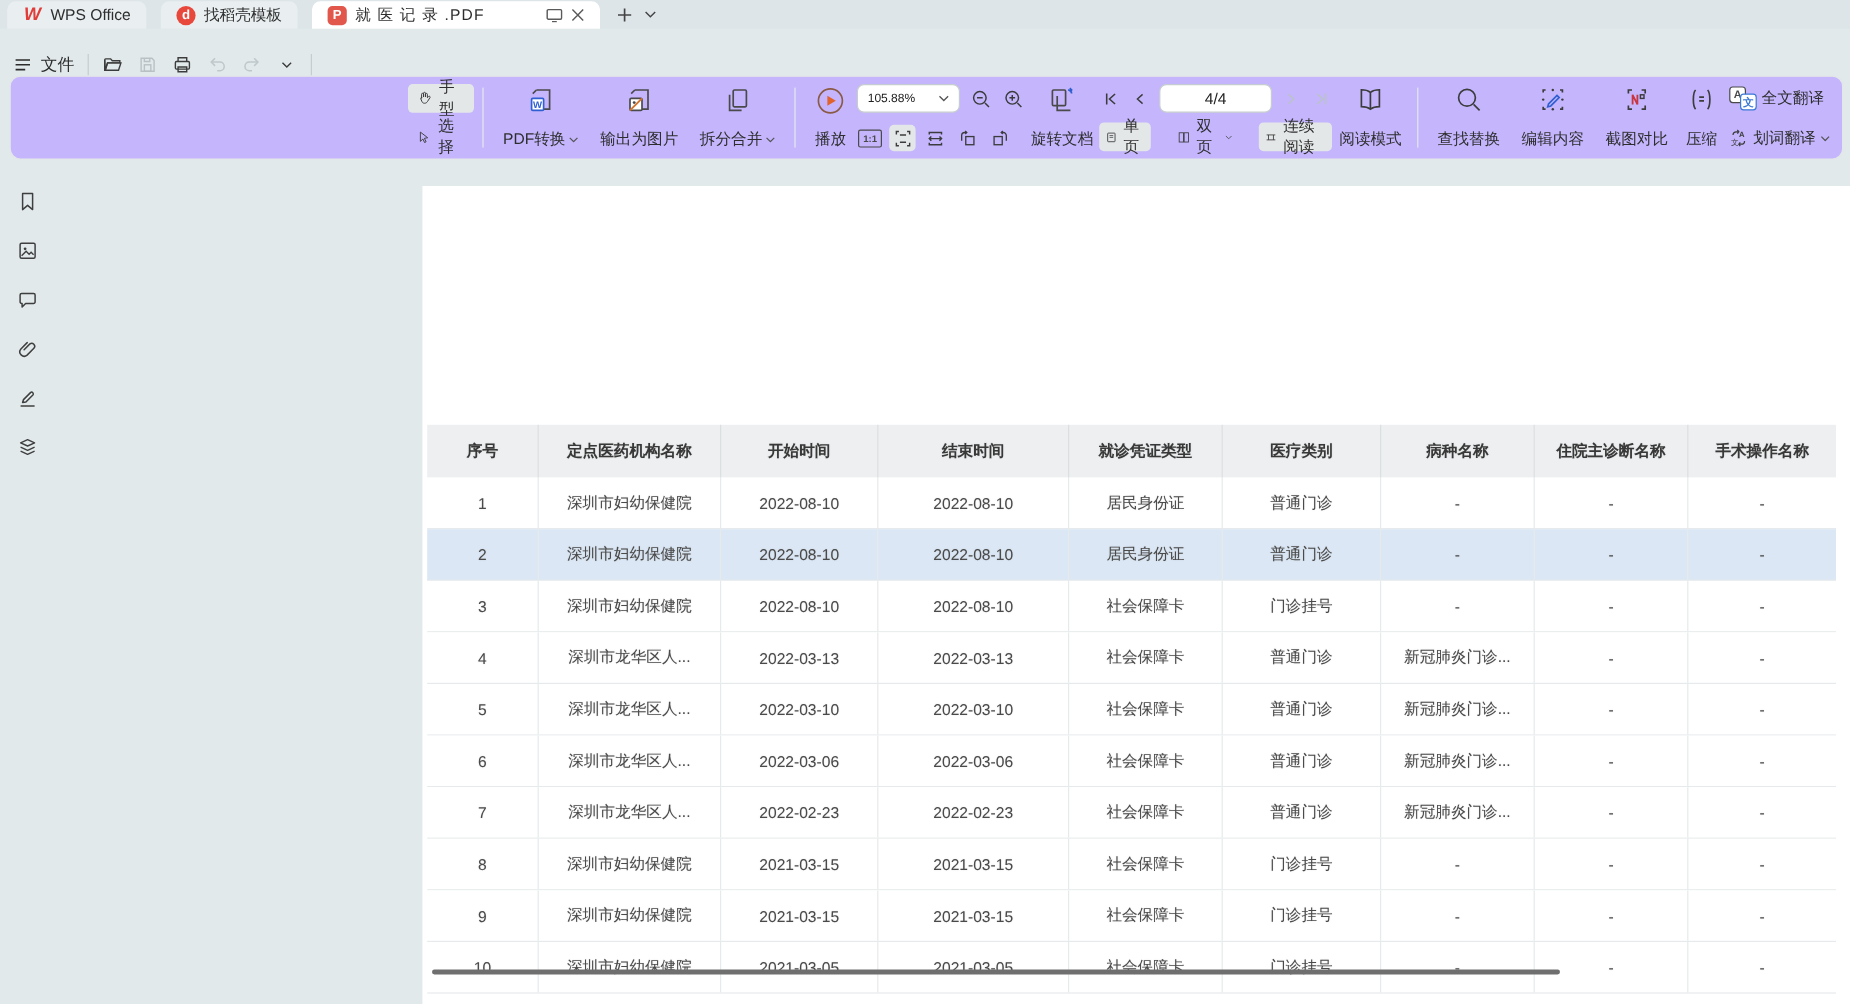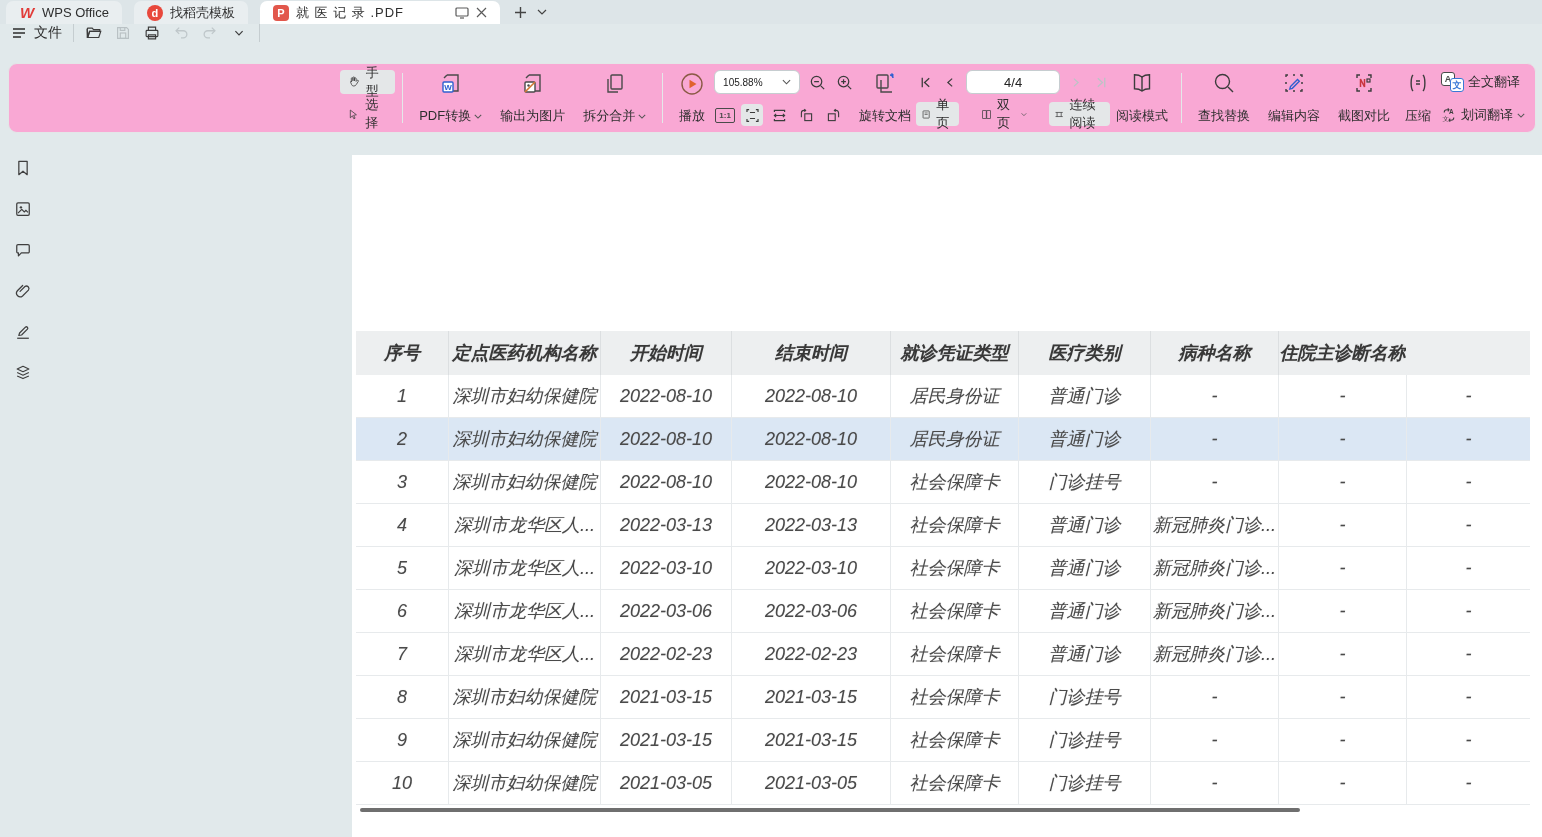--- a/index.html
+++ b/index.html
@@ -15,33 +15,33 @@
   .tab .grow { flex:1; }
   .tab-icon { width:16px; height:16px; border-radius:4px; display:flex; align-items:center; justify-content:center; flex:0 0 auto; }
   .wps-w { color:#e13c39; font-weight:bold; font-size:15px; font-style:italic; }
   .docer { background:#e8483c; color:#fff; font-size:11px; font-weight:bold; border-radius:8px; }
   .pdfic { background:#e2574c; color:#fff; font-size:11px; font-weight:bold; }
   .tab-ctl { color:#5a5a5a; display:flex; align-items:center; }
   .newtab { height:24px; display:flex; align-items:center; gap:10px; margin-left:14px; color:#444; font-size:17px; }
 
   
   .menubar { position:absolute; top:24px; left:0; right:0; height:39px; }
-  .qaccess { position:absolute; left:10px; top:0; height:100%; display:flex; align-items:flex-start; gap:11px; }
+  .qaccess { position:absolute; left:10px; top:0; height:100%; display:flex; align-items:flex-end; gap:11px; }
   .q-ic { width:18px; height:18px; }
   .vsep { width:1px; height:18px; background:#c5cdd0; }
   .filebtn { display:flex; align-items:center; gap:6px; font-size:14px; color:#2c2c2c; }
   .menu-right { position:absolute; left:733px; top:0; height:100%; display:flex; align-items:center; gap:0; }
   .menu-item { font-size:14px; color:#2c2c2c; padding:0 17px; height:100%; display:flex; align-items:center; position:relative; }
   .menu-item.active { color:#c9353f; font-weight:bold; }
   .menu-item.active::after { content:""; position:absolute; left:16px; right:16px; bottom:3px; height:2px; background:#c9353f; }
   .ai-item { display:flex; align-items:center; gap:5px; font-size:14px; padding:0 14px; }
   .m-search { margin-left:6px; }
 
   
-  .ribbon { position:absolute; top:63px; left:8px; width:1528px; height:70px; background:#f9a8d4; border-radius:9px; border:1px solid #e3e7e8; display:flex; align-items:stretch; padding:5px 6px; }
+  .ribbon { position:absolute; top:63px; left:8px; width:1528px; height:70px; background:#c4b5fd; border-radius:9px; border:1px solid #e3e7e8; display:flex; align-items:stretch; padding:5px 6px; }
   .rb-spacer { width:358px; }
   .rb-sep { width:1px; background:#e4e8e9; margin:4px 7px; }
   .rb-col { display:flex; flex-direction:column; justify-content:space-between; padding:1px 0; }
   .rb-row { display:flex; align-items:center; }
   .rb-toggle { display:flex; align-items:center; gap:5px; font-size:13px; color:#2e2e2e; padding:2px 7px; border-radius:4px; height:24px; }
   .rb-toggle.sel { background:#e4e7e8; }
   .rb-big { display:flex; flex-direction:column; align-items:center; justify-content:space-between; padding:2px 9px; font-size:13px; color:#2e2e2e; }
   .rb-big .cap { display:flex; align-items:center; gap:3px; white-space:nowrap; }
   .zoombox { width:86px; height:24px; border:1px solid #c6cdd0; border-radius:6px; display:flex; align-items:center; justify-content:space-between; padding:0 8px; font-size:10px; color:#222; background:#fff; }
   .miniic { width:22px; height:22px; display:flex; align-items:center; justify-content:center; border-radius:4px; }
@@ -52,21 +52,21 @@
   .one2one { width:20px; height:15px; border:1.3px solid #4a4a4a; border-radius:2px; font-size:8px; display:flex; align-items:center; justify-content:center; color:#4a4a4a; font-weight:bold; }
   .tr-box { display:inline-flex; align-items:center; justify-content:center; border:1.2px solid #4a4a4a; border-radius:3px; width:14px; height:14px; font-size:9px; font-weight:bold; color:#4a4a4a; background:#fff; }
   .tr-box.blue { border-color:#3a78d6; color:#3a78d6; margin-left:-5px; margin-top:6px; }
 
   
   .leftrail { position:absolute; left:0; top:133px; bottom:0; width:45px; display:flex; flex-direction:column; align-items:center; padding-top:23px; gap:17px; }
   .rail-btn { width:24px; height:24px; display:flex; align-items:center; justify-content:center; }
 
   
   .page { position:absolute; left:352px; top:155px; right:0; bottom:0; background:#fff; }
-  .doc-table { position:absolute; left:4px; top:176px; width:1174px; font-size:18px;font-style:italic; }
+  .doc-table { position:absolute; left:4px; top:199px; width:1174px; font-size:13px; }
   .thead, .trow { display:grid; grid-template-columns:92px 152px 131px 159px 128px 132px 128px 128px 124px; }
   .thead { background:#edeff0; height:44px; }
   .trow { height:43px; border-bottom:1px solid #e7eaec; background:#fff; }
   .trow.hl { background:#dbe7f4; }
   .tcell { display:flex; align-items:center; justify-content:center; color:#4a4a4a; border-left:1px solid #e7eaec; overflow:hidden; white-space:nowrap; text-shadow:0 0 1px rgba(120,120,120,.35); }
   .tcell:first-child { border-left:none; }
   .thead .tcell { font-weight:bold; color:#383838; border-left:1px solid #dcdfe1; }
   .thead .tcell:first-child { border-left:none; }
   .doc-scrollbar { position:absolute; left:8px; top:653px; width:940px; height:4px; background:#6f6f6f; border-radius:2px; }
 </style>
@@ -455,20 +455,21 @@
   <div class="doc-table">
     <div class="thead">
         <div class="tcell">序号</div>
         <div class="tcell">定点医药机构名称</div>
         <div class="tcell">开始时间</div>
         <div class="tcell">结束时间</div>
         <div class="tcell">就诊凭证类型</div>
         <div class="tcell">医疗类别</div>
         <div class="tcell">病种名称</div>
         <div class="tcell">住院主诊断名称</div>
+        <div class="tcell">手术操作名称</div>
       </div>
     <div>
         <div class="trow">
           <div class="tcell">1</div>
           <div class="tcell">深圳市妇幼保健院</div>
           <div class="tcell">2022-08-10</div>
           <div class="tcell">2022-08-10</div>
           <div class="tcell">居民身份证</div>
           <div class="tcell">普通门诊</div>
           <div class="tcell">-</div>

